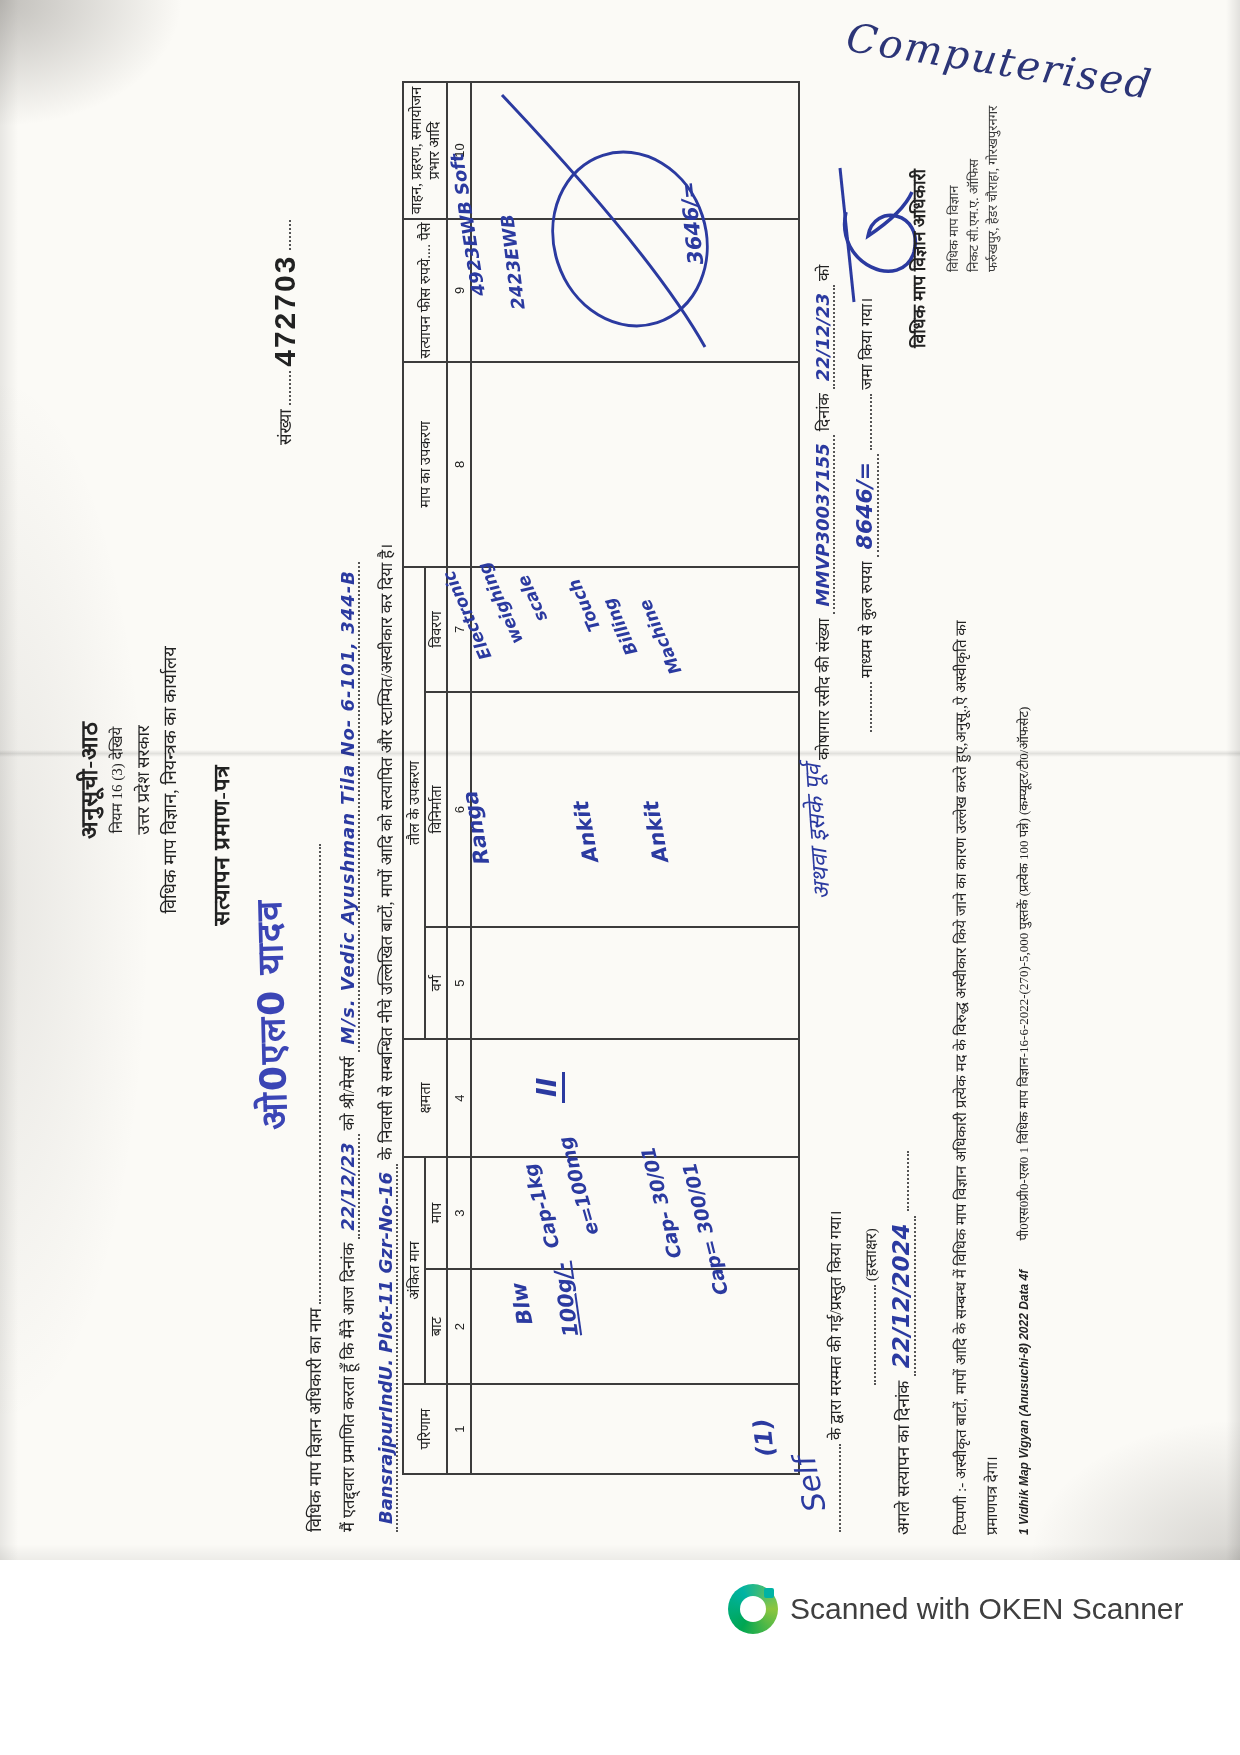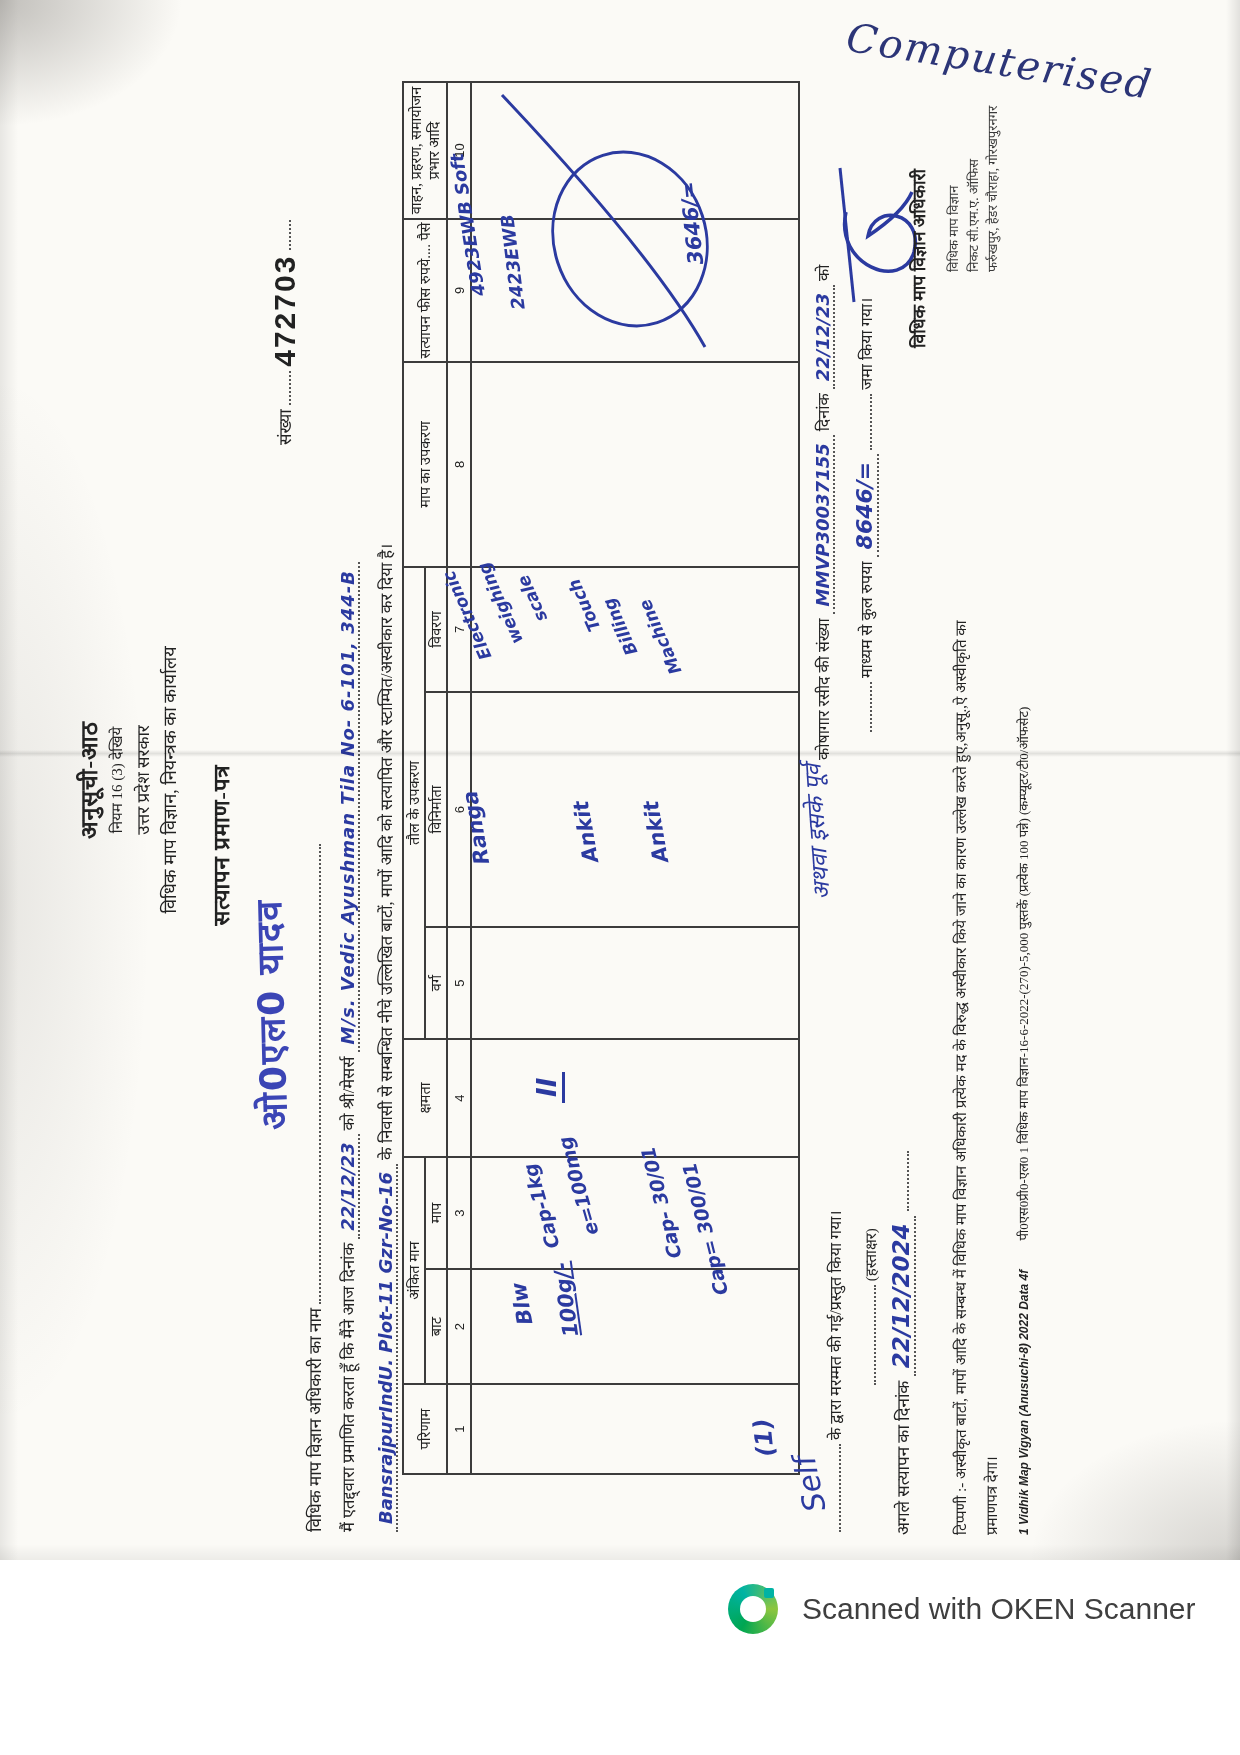--- a/index.html
+++ b/index.html
@@ -68,21 +68,21 @@
   .f-stamp{left:1288px;top:944px;width:250px;font-size:13px;line-height:1.5;color:#3a3a3a;}
   .f-note1{left:25px;top:950px;font-size:15px;white-space:nowrap;}
   .f-note2{left:25px;top:981px;font-size:15px;}
   .f-print{left:25px;top:1014px;font-size:13px;white-space:nowrap;}
   .f-print .lat{font-family:"Liberation Sans",sans-serif;font-weight:bold;font-style:italic;font-size:12px;margin-right:26px;}
   
   .cursive-note{position:absolute;left:845px;top:38px;font-family:"DejaVu Serif",serif;
     font-style:italic;font-size:40px;color:#2c3577;transform:rotate(9deg);letter-spacing:2px;}
   
   .banner{position:absolute;left:0;top:1560px;width:1240px;height:195px;background:#ffffff;}
-  .banner-row{position:absolute;left:728px;top:24px;display:flex;align-items:center;gap:24px;}
+  .banner-row{position:absolute;left:728px;top:24px;display:flex;align-items:center;gap:12px;}
   .oken-logo{width:50px;height:50px;border-radius:50%;position:relative;
     background:conic-gradient(from 210deg,#00a651,#00b3a4,#8dc63f,#00a651);}
   .oken-logo::after{content:"";position:absolute;left:12px;top:12px;width:26px;height:26px;border-radius:50%;background:#fff;}
   .oken-logo::before{content:"";position:absolute;right:4px;top:4px;width:10px;height:10px;border-radius:2px;background:#00b3a4;z-index:2;}
   .banner-text{font-family:"Liberation Sans",sans-serif;font-size:30px;color:#3f3f3f;}
 </style>
 </head>
 <body>
 
 <div class="scan">

